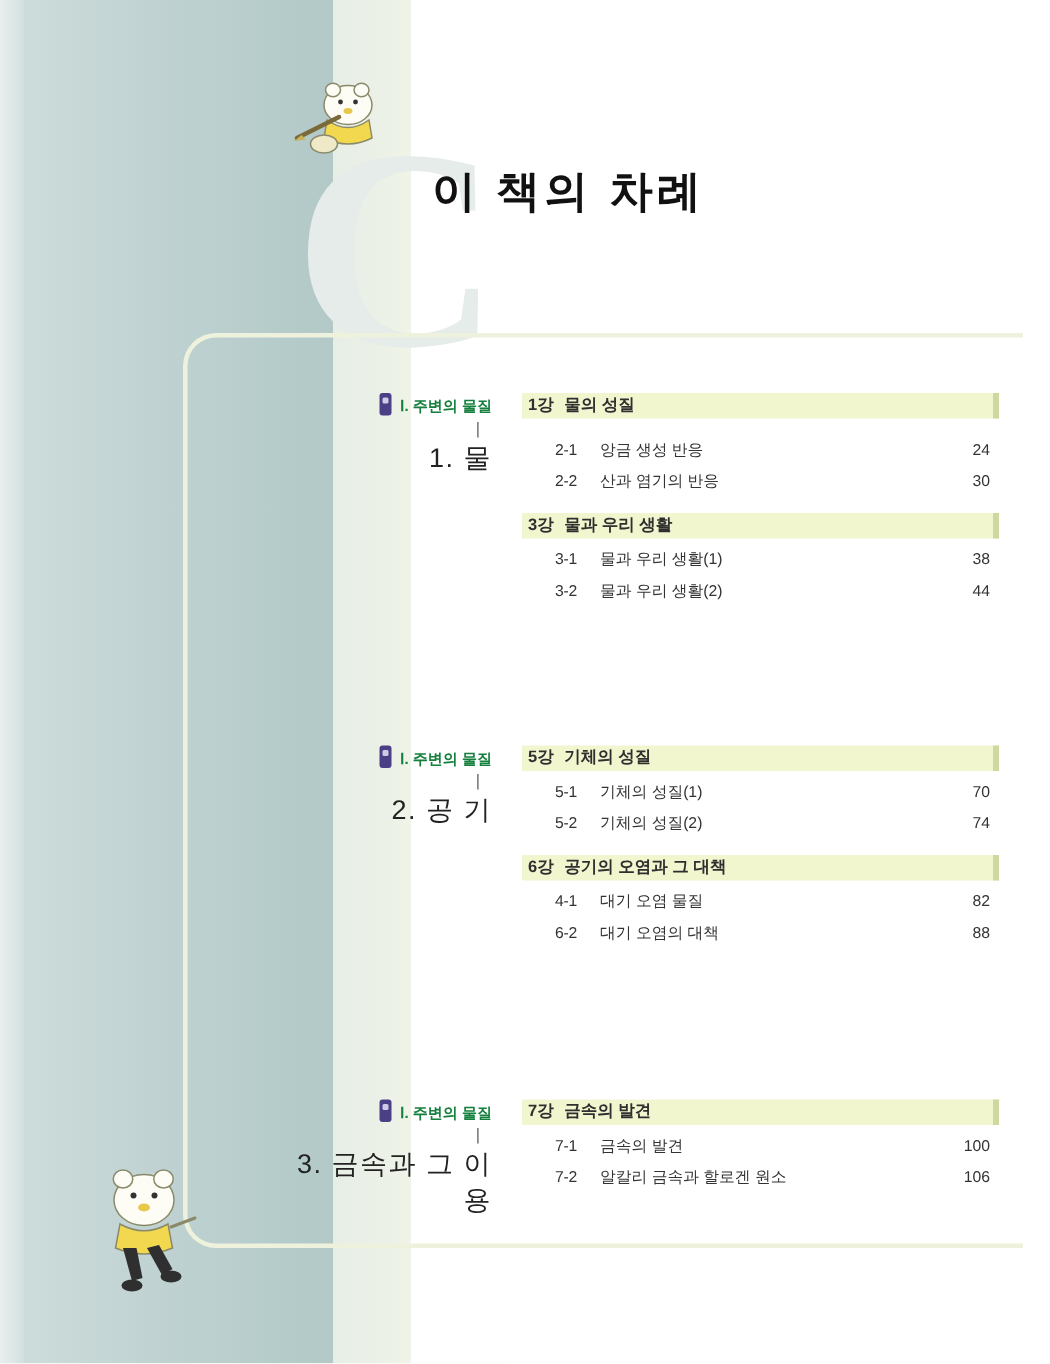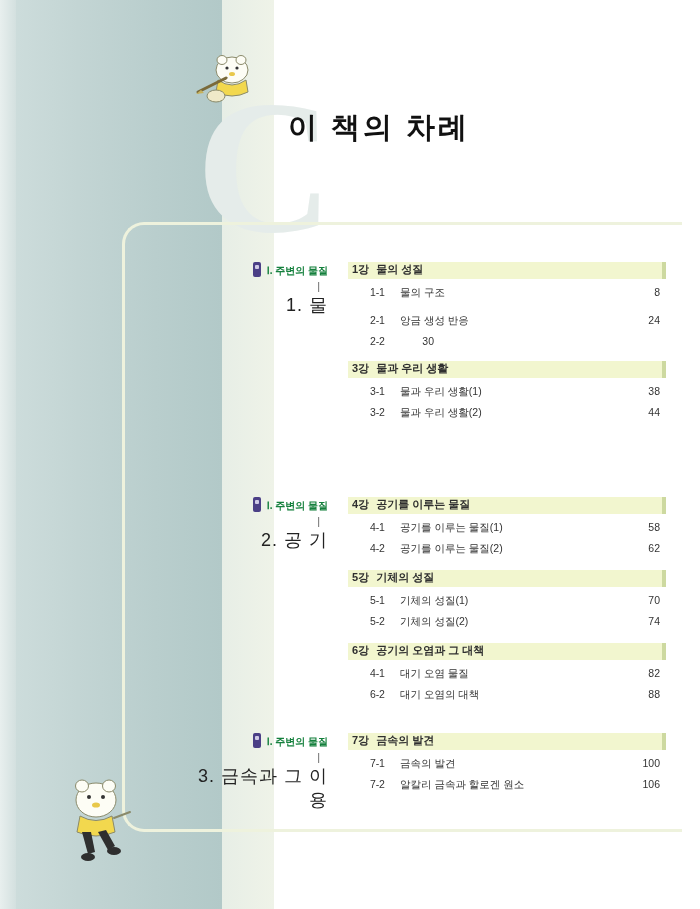--- a/index.html
+++ b/index.html
@@ -231,35 +231,31 @@
       <div class="grp-sub">1. 물</div>
     </div>
     <div class="group-right">
 
       <div class="chapter">
         <div class="ch-head">
           <span class="ch-num">1강</span>
           <span class="ch-title">물의 성질</span>
           <span class="ch-endcap"></span>
         </div>
-        <div class="row">
-          <span class="r-num">1-1</span>
-          <span class="r-label">물의 구조</span>
-          <span class="r-page">8</span>
-        </div>
       </div>
 
       <div class="chapter">
         <div class="row">
           <span class="r-num">2-1</span>
           <span class="r-label">앙금 생성 반응</span>
           <span class="r-page">24</span>
         </div>
         <div class="row">
           <span class="r-num">2-2</span>
+          <span class="r-label">산과 염기의 반응</span>
           <span class="r-page">30</span>
         </div>
       </div>
 
       <div class="chapter">
         <div class="ch-head">
           <span class="ch-num">3강</span>
           <span class="ch-title">물과 우리 생활</span>
           <span class="ch-endcap"></span>
         </div>
@@ -281,37 +277,20 @@
   <div class="group" style="top:497px;">
     <div class="group-left">
       <div class="grp-head">
         <span class="bar"></span><span>Ⅰ. 주변의 물질</span>
       </div>
       <div class="grp-tick">|</div>
       <div class="grp-sub">2. 공 기</div>
     </div>
     <div class="group-right">
 
-      <div class="chapter">
-        <div class="ch-head">
-          <span class="ch-num">4강</span>
-          <span class="ch-title">공기를 이루는 물질</span>
-          <span class="ch-endcap"></span>
-        </div>
-        <div class="row">
-          <span class="r-num">4-1</span>
-          <span class="r-label">공기를 이루는 물질(1)</span>
-          <span class="r-page">58</span>
-        </div>
-        <div class="row">
-          <span class="r-num">4-2</span>
-          <span class="r-label">공기를 이루는 물질(2)</span>
-          <span class="r-page">62</span>
-        </div>
-      </div>
 
       <div class="chapter">
         <div class="ch-head">
           <span class="ch-num">5강</span>
           <span class="ch-title">기체의 성질</span>
           <span class="ch-endcap"></span>
         </div>
         <div class="row">
           <span class="r-num">5-1</span>
           <span class="r-label">기체의 성질(1)</span>

